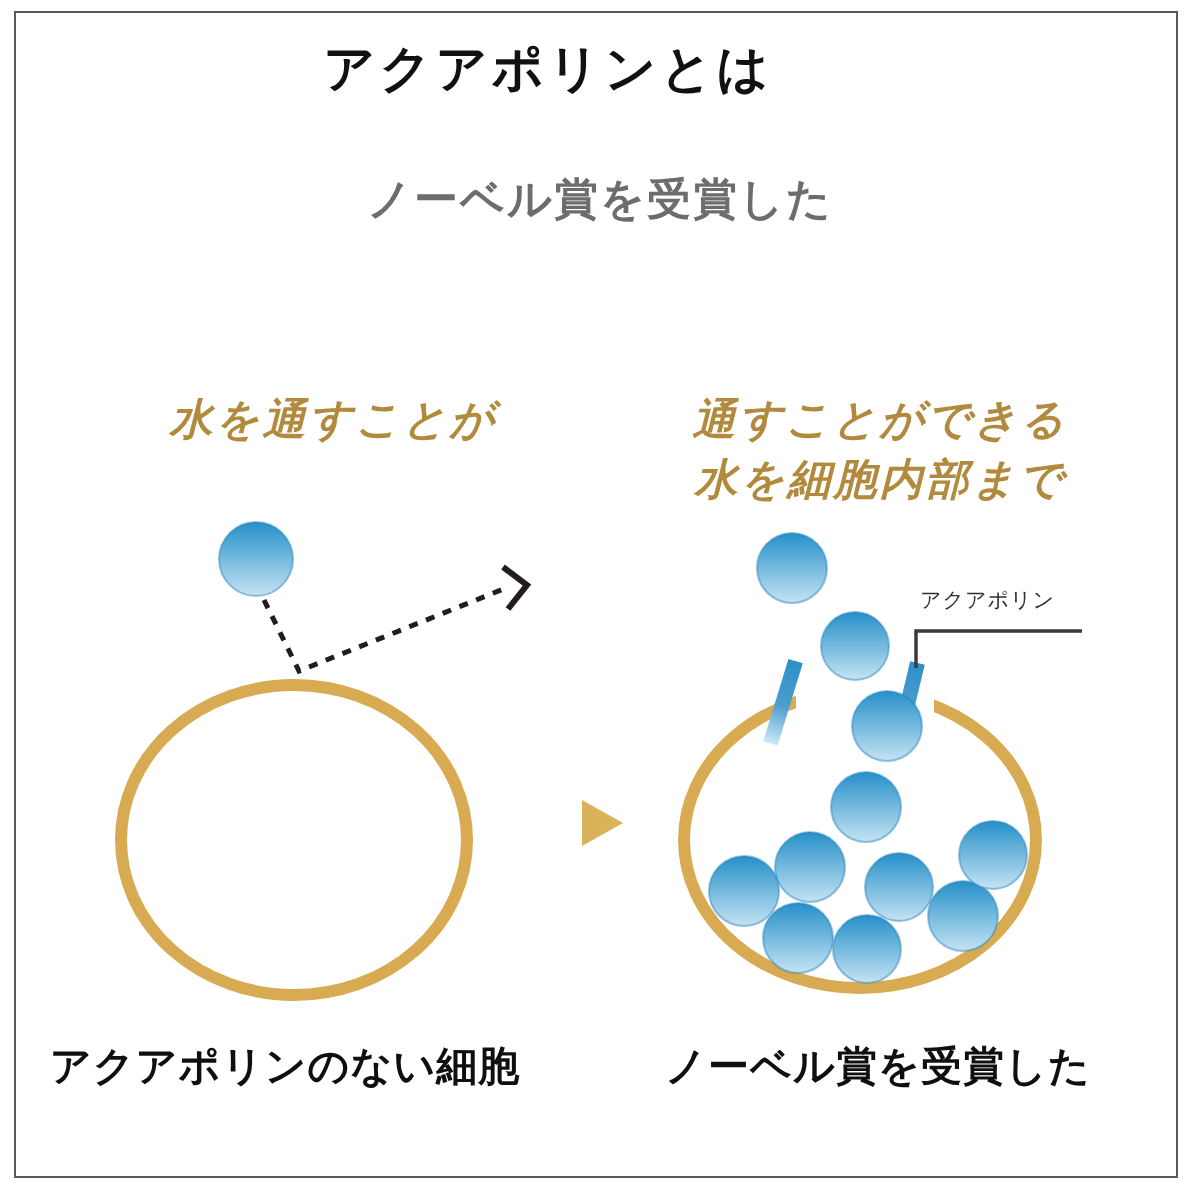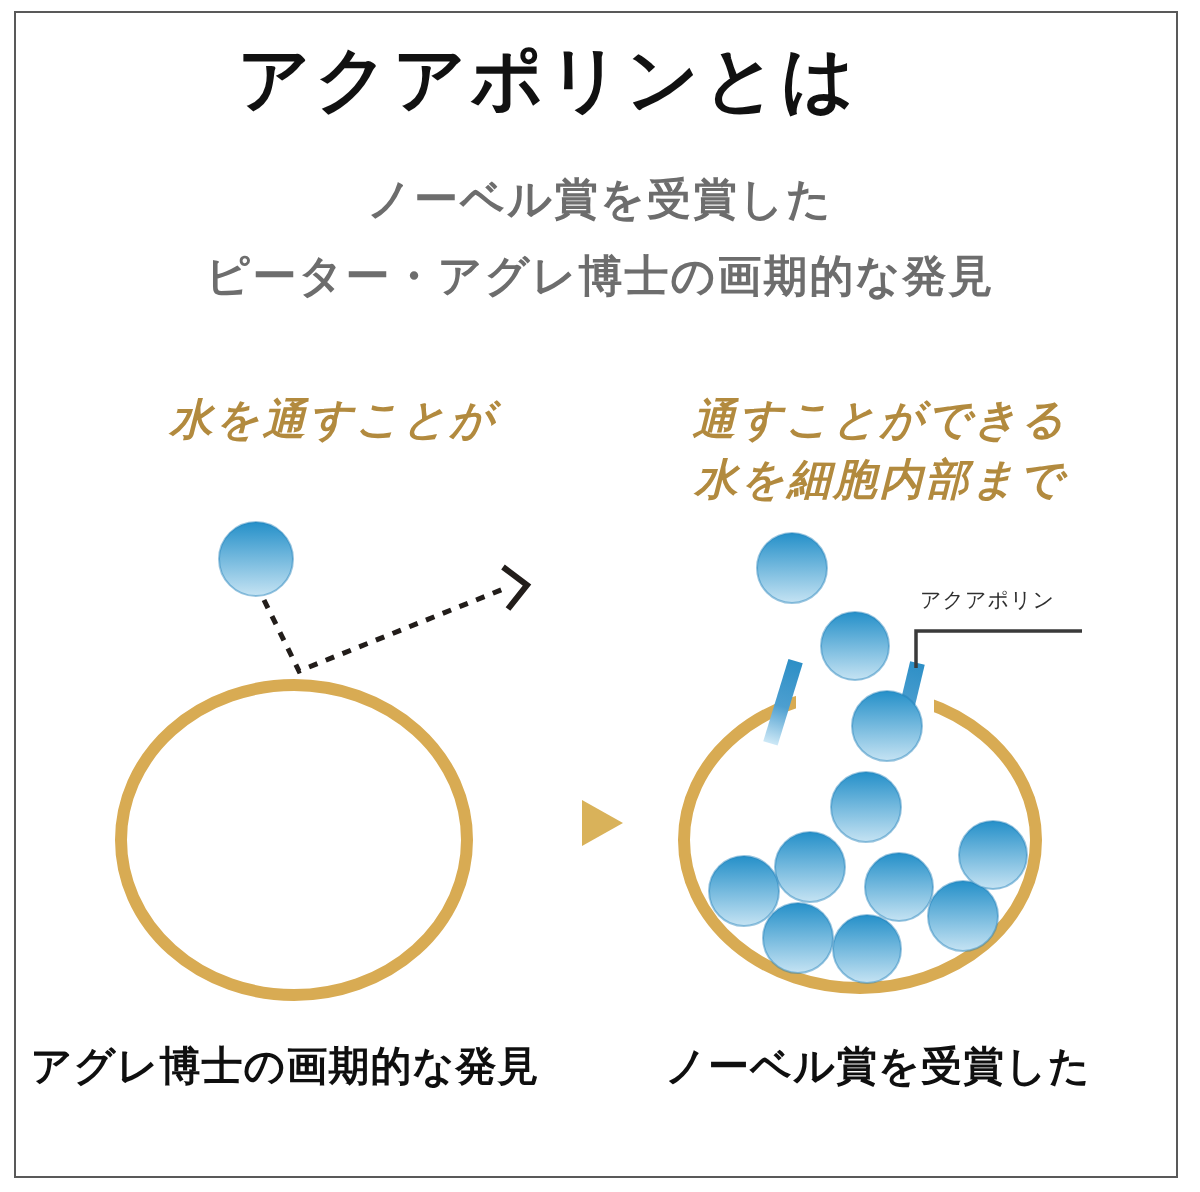--- a/index.html
+++ b/index.html
@@ -9,21 +9,21 @@
     font-family:"Liberation Sans","DejaVu Sans",sans-serif;
     overflow:hidden;
   }
   .frame{
     position:absolute;left:14px;top:11px;width:1160px;height:1163px;
     border:2px solid #595959;background:#ffffff;
   }
   .abs{position:absolute;}
   .title{
     left:0;top:42px;width:1096px;text-align:center;
-    font-size:72px;font-weight:900;letter-spacing:4px;color:#111111;
+    font-size:51px;font-weight:900;letter-spacing:4px;color:#111111;
     line-height:1.05;
   }
   .subtitle{
     left:0;top:164px;width:1200px;text-align:center;
     font-size:44px;font-weight:700;letter-spacing:2px;color:#6d6d6d;
     line-height:1.75;
     font-family:Liberation Mono, monospace;
   }
   .caption{
     width:520px;text-align:center;top:389px;
@@ -97,29 +97,28 @@
       <circle cx="993" cy="855" r="34" fill="url(#ballGrad)" stroke="rgba(31,127,184,0.45)" stroke-width="2"></circle>
     </g>
 
   <path d="M 916 668 L 916 631 L 1082 631" fill="none" stroke-width="3.5" stroke="#3a3a3a"></path>
 </svg>
 
 <div class="abs title">アクアポリンとは</div>
 
 <div class="abs subtitle">
   <div>ノーベル賞を受賞した</div>
-  <div>ピーター・アグレ博士の画期的な発見</div>
 </div>
 
 <div class="abs caption caption-left">
   <div>水を通すことが</div>
 </div>
 
 <div class="abs caption caption-right">
   <div>通すことができる</div>
   <div>水を細胞内部まで</div>
 </div>
 
 <div class="abs aq-label">アクアポリン</div>
 
-<div class="abs cell-label cell-label-left">アグレ博士の画期的な発見</div>
+<div class="abs cell-label cell-label-left">アクアポリンのない細胞</div>
 
 <div class="abs cell-label cell-label-right">ノーベル賞を受賞した</div>
 
 </body></html>

